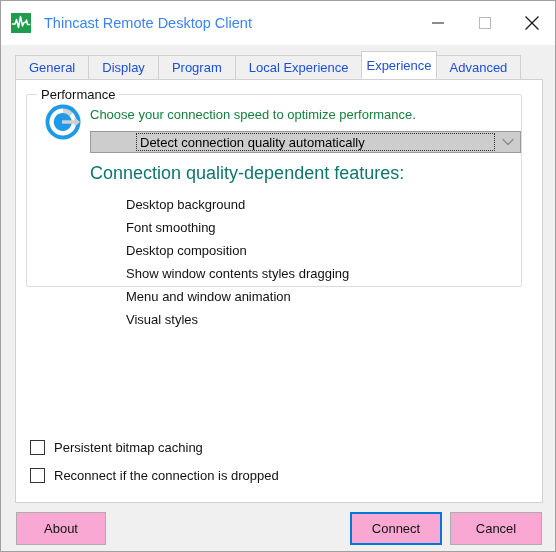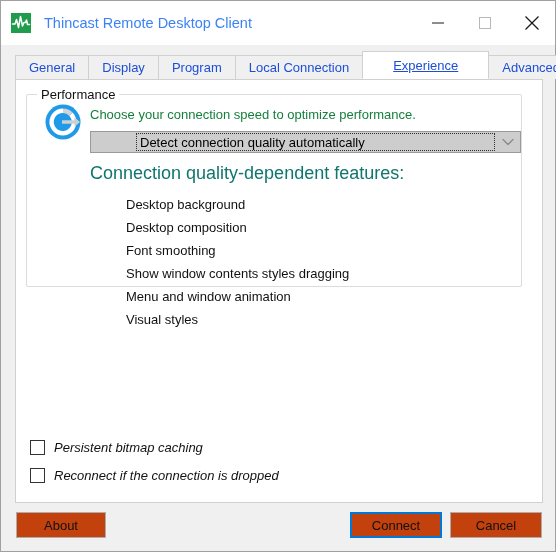--- a/index.html
+++ b/index.html
@@ -91,22 +91,21 @@
     margin-right: -1px;
     position: relative;
     white-space: nowrap;
   }
   .tab.selected {
     height: 28px;
     background: #ffffff;
     border: 1px solid #d0d0d0;
     border-bottom: 1px solid #ffffff;
     z-index: 5;
-    padding: 0 30px;
-    text-decoration: underline;
+    padding: 0 4px;
   }
 
   
   #tabpanel {
     position: absolute;
     left: 14px;
     top: 78px;
     width: 528px;
     height: 424px;
     box-sizing: border-box;
@@ -213,21 +212,20 @@
     color: #111;
     white-space: nowrap;
   }
 
   
   .optrow {
     position: absolute;
     left: 14px;
     display: flex;
     align-items: center;
-    font-style: italic;
   }
   #opt-bitmap { top: 360px; }
   #opt-reconnect { top: 388px; }
   .cbox {
     width: 15px;
     height: 15px;
     box-sizing: border-box;
     background: #ffffff;
     border: 1px solid #333333;
     flex: 0 0 auto;
@@ -235,23 +233,23 @@
   .cblabel {
     margin-left: 9px;
     font-size: 13px;
     color: #111;
     white-space: nowrap;
   }
 
   
   .btn {
     position: absolute;
-    height: 26px;
-    box-sizing: border-box;
-    background: #c2410c;
+    height: 33px;
+    box-sizing: border-box;
+    background: #f9a8d4;
     border: 1px solid #adadad;
     font-size: 13px;
     color: #111;
     display: flex;
     align-items: center;
     justify-content: center;
     white-space: nowrap;
   }
   #btn-about { left: 15px; top: 511px; width: 90px; }
   #btn-connect {
@@ -298,21 +296,21 @@
     <div class="tab">
       <span>General</span>
     </div>
     <div class="tab">
       <span>Display</span>
     </div>
     <div class="tab">
       <span>Program</span>
     </div>
     <div class="tab">
-      <span>Local Connection</span>
+      <span>Local Experience</span>
     </div>
     <div class="tab selected">
       <span>Experience</span>
     </div>
     <div class="tab">
       <span>Advanced</span>
     </div>
   </div>
 
   <div id="tabpanel">
@@ -341,22 +339,22 @@
         <svg width="12" height="8" viewBox="0 0 12 8">
           <polyline points="1,1.5 6,6.5 11,1.5" fill="none" stroke="#8a8a8a" stroke-width="1.3" stroke-linecap="round" stroke-linejoin="round"></polyline>
         </svg>
       </div>
     </div>
 
     <div id="features-caption">Connection quality-dependent features:</div>
 
     <div id="features-list">
       <div class="feature-item">Desktop background</div>
+      <div class="feature-item">Font smoothing</div>
       <div class="feature-item">Desktop composition</div>
-      <div class="feature-item">Font smoothing</div>
       <div class="feature-item">Show window contents styles dragging</div>
       <div class="feature-item">Menu and window animation</div>
       <div class="feature-item">Visual styles</div>
     </div>
 
     <div class="optrow" id="opt-bitmap">
       <span class="cbox"></span>
       <span class="cblabel">Persistent bitmap caching</span>
     </div>
 

